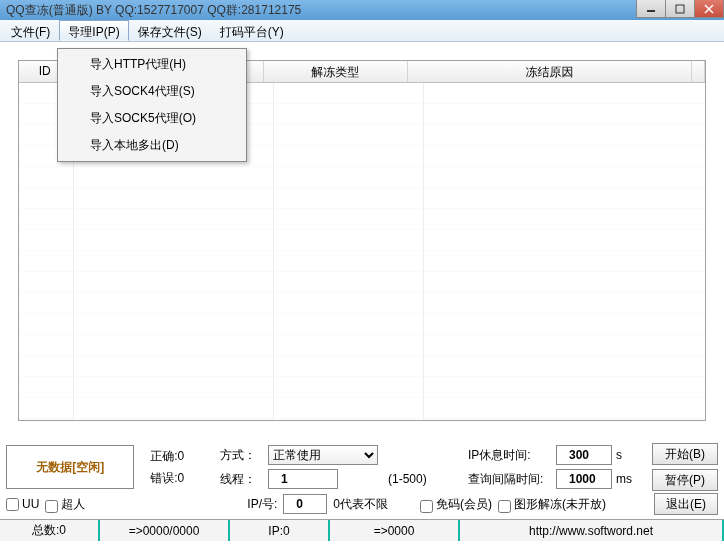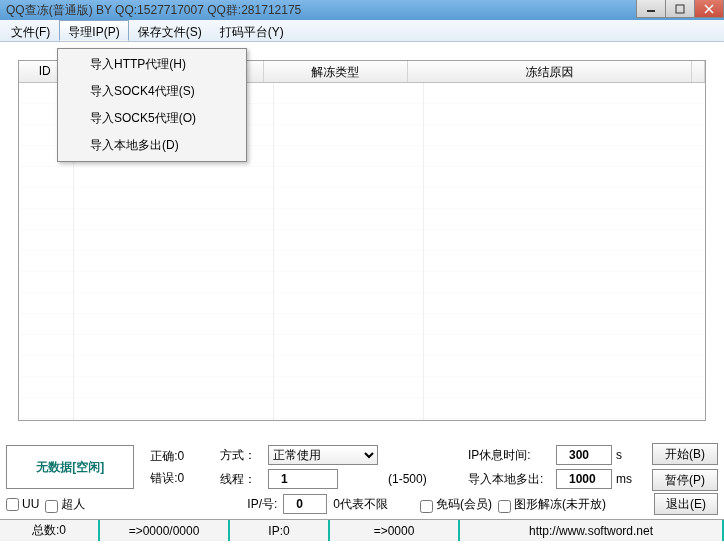--- a/index.html
+++ b/index.html
@@ -22,21 +22,21 @@
 .grid { border: 1px solid #a0a0a0; height: 100%; background: #fff; position: relative; }
 .grid-header { display: flex; height: 22px; background: linear-gradient(#fdfdfd,#ececec); border-bottom: 1px solid #c0c0c0; }
 .gh { border-right: 1px solid #d4d4d4; padding: 3px 6px; text-align: center; overflow: hidden; }
 .grid-body { height: calc(100% - 22px); overflow: auto; }
 .grid-body .ghost-rows { height: 100%; background: repeating-linear-gradient(#fff,#fff 20px,#fafafa 20px,#fafafa 21px); position: relative; }
 .ghost-cols { position:absolute; top:0; bottom:0; left:0; right:0; pointer-events:none; }
 .ghost-col { position:absolute; top:0; bottom:0; border-right:1px solid #eee; }
 
 .controls { padding: 4px 6px 2px 6px; }
 .row1 { display: flex; align-items: center; height: 48px; }
-.panel-nodata { width: 136px; height: 44px; border: 1px solid #888; display:flex; align-items:center; justify-content:center; color:#0f766e; font-weight:bold; margin-right: 16px; }
+.panel-nodata { width: 136px; height: 44px; border: 1px solid #888; display:flex; align-items:center; justify-content:center; color:#a16207; font-weight:bold; margin-right: 16px; }
 .stats { width: 74px; }
 .stats div { height: 22px; line-height:22px; }
 .fields { flex: 1; display: grid; grid-template-columns: 48px 120px 80px 88px 60px 30px; row-gap: 4px; align-items: center; }
 .fields label { text-align: left; padding-right: 4px; }
 .txt { border: 1px solid #888; height: 20px; padding: 1px 12px; background:#fff; width: 56px; font-weight: bold; }
 .sel { border: 1px solid #888; height: 20px; background: linear-gradient(#fff,#eee); width: 110px; }
 .btncol { width: 70px; display:flex; flex-direction:column; gap:4px; margin-left:6px;border-radius:9px; }
 .btn { height: 22px; border: 1px solid #888; background: linear-gradient(#fdfdfd,#e4e4e4); cursor:pointer; padding: 0 6px; }
 
 .row2 { display:flex; align-items:center; height: 26px; gap: 6px; }
@@ -118,21 +118,21 @@
       <label>方式：</label>
       <select class="sel"><option>正常使用</option></select>
       <span></span>
       <label>IP休息时间:</label>
       <input class="txt" value="300" style="">
       <span>s</span>
 
       <label>线程：</label>
       <input class="txt" style="width: 70px;" value="1">
       <span>(1-500)</span>
-      <label>导入本地多出:</label>
+      <label>查询间隔时间:</label>
       <input class="txt" value="1000" style="">
       <span>ms</span>
     </div>
     <div class="btncol">
       <button class="btn">开始(B)</button>
       <button class="btn">暂停(P)</button>
     </div>
   </div>
 
   <div class="row2">

